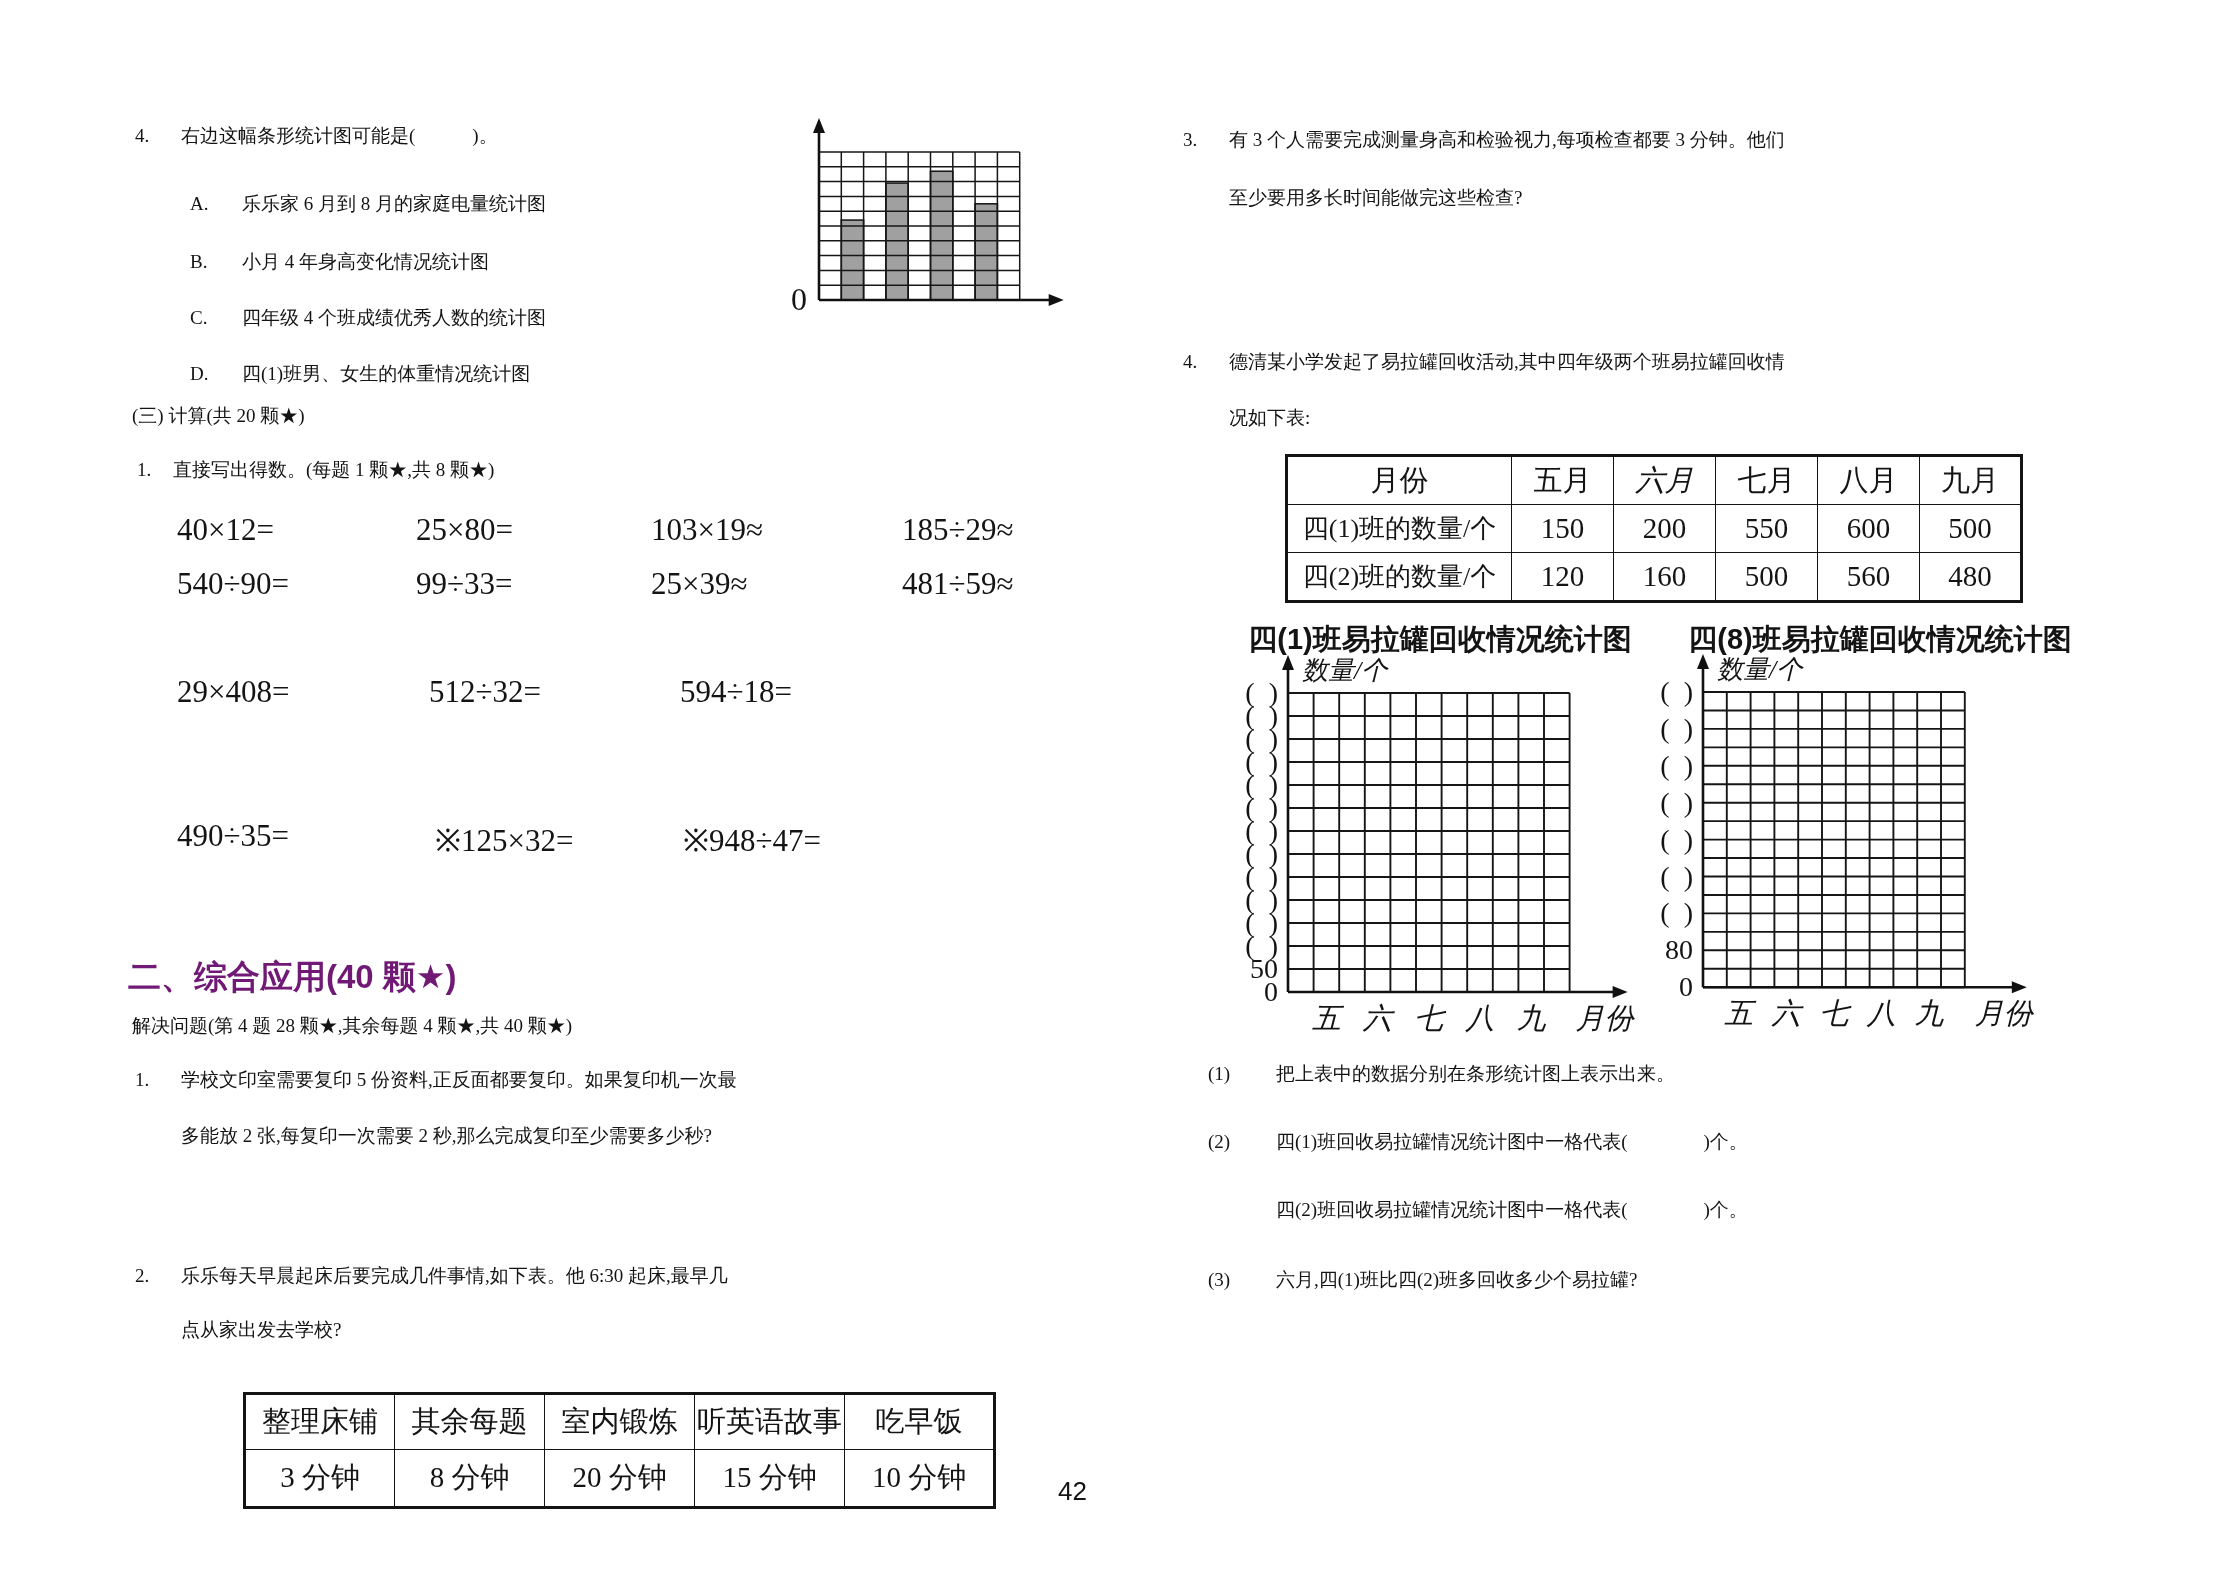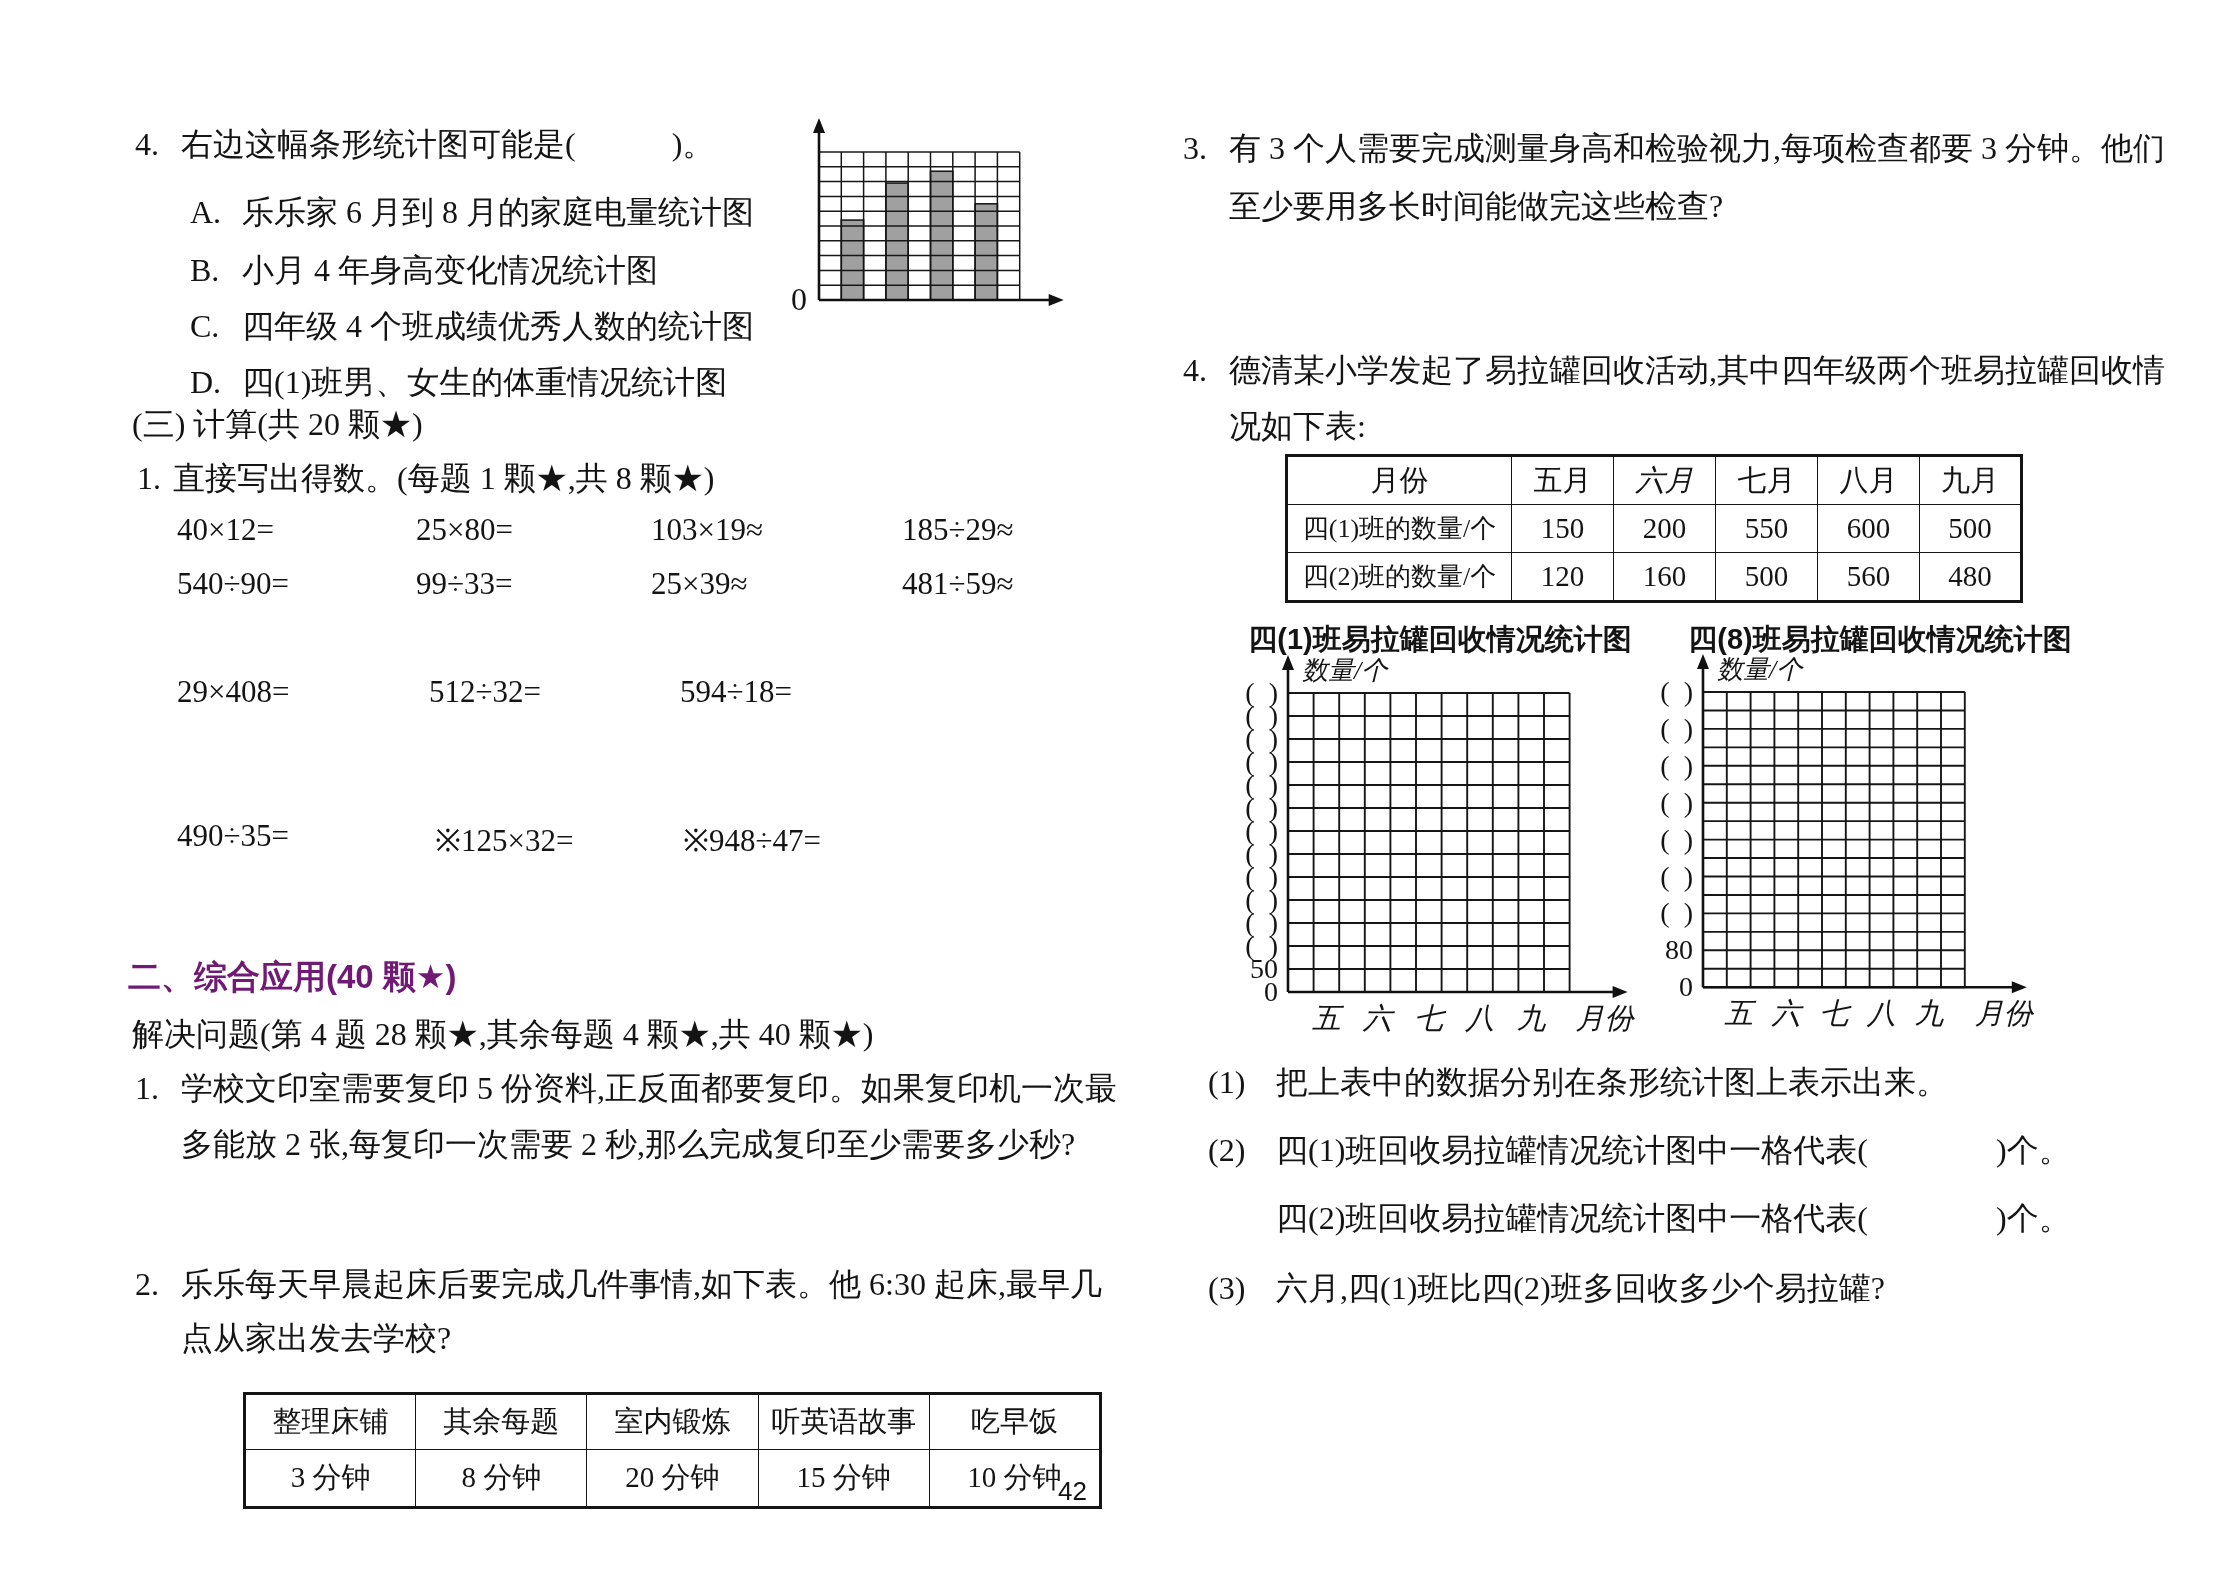--- a/index.html
+++ b/index.html
@@ -1,21 +1,21 @@
 <!DOCTYPE html>
 <html><head>
 <meta charset="utf-8">
 <style>
   html,body{margin:0;padding:0;background:#e8e8e8;}
   .page{
     position:relative;width:2220px;height:1571px;background:#ffffff;
     font-family:"Liberation Serif","DejaVu Serif",serif;color:#141414;
     overflow:hidden;
   }
-  .line{position:absolute;white-space:nowrap;font-size:32px;line-height:1.25;}
+  .line{position:absolute;white-space:nowrap;font-size:19px;line-height:1.25;}
   .qnum{display:inline-block;width:46px;}
   .opt-label{display:inline-block;width:52px;}
   .sub-label{display:inline-block;width:68px;}
   .calc-item{position:absolute;white-space:nowrap;font-size:31px;}
   .blue{font-family:"Liberation Sans","DejaVu Sans",sans-serif;font-weight:bold;font-size:33px;}
   .chart-title{position:absolute;font-weight:bold;font-size:29px;text-align:center;white-space:nowrap;
                font-family:"Liberation Sans","DejaVu Sans",sans-serif;color:#141414;}
   table{position:absolute;border-collapse:collapse;table-layout:fixed;background:#fff;}
   table.data{border:3px solid #141414;}
   table.data td{border:1.7px solid #141414;text-align:center;vertical-align:middle;
@@ -113,21 +113,21 @@
   <div class="line" style="left:135px;top:1068px">
     <span class="qnum">1.</span><span>学校文印室需要复印 5 份资料,正反面都要复印。如果复印机一次最</span>
   </div>
   <div class="line" style="left:181px;top:1124px">多能放 2 张,每复印一次需要 2 秒,那么完成复印至少需要多少秒?</div>
 
   <div class="line" style="left:135px;top:1264px">
     <span class="qnum">2.</span><span>乐乐每天早晨起床后要完成几件事情,如下表。他 6:30 起床,最早几</span>
   </div>
   <div class="line" style="left:181px;top:1318px">点从家出发去学校?</div>
 
-  <table id="schedule-table" class="data" style="left:243px;top:1392px;width:859px">
+  <table id="schedule-table" class="data" style="left:243px;top:1392px;width:753px">
       <tbody>
         <tr>
           <td style="height: 54px;">整理床铺</td>
           <td style="height: 54px;">其余每题</td>
           <td style="height: 54px;">室内锻炼</td>
           <td style="height: 54px;">听英语故事</td>
           <td style="height: 54px;">吃早饭</td>
         </tr>
         <tr>
           <td style="height: 56px;">3 分钟</td>

